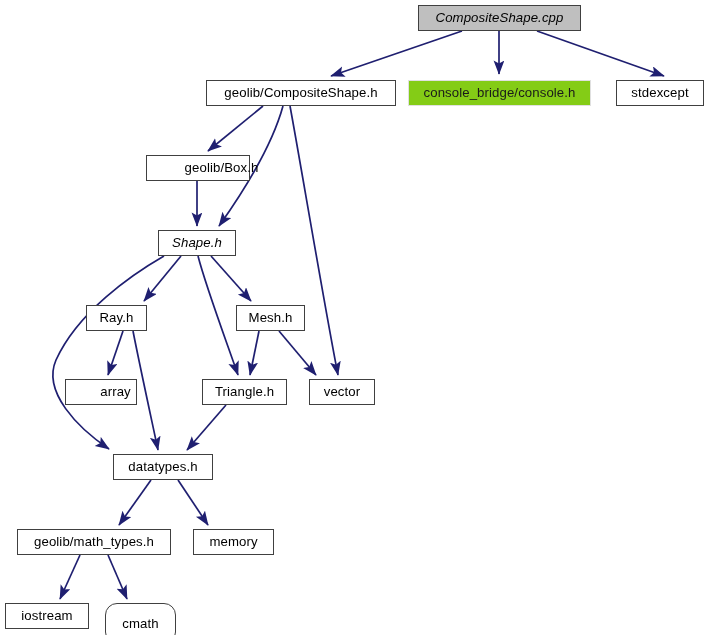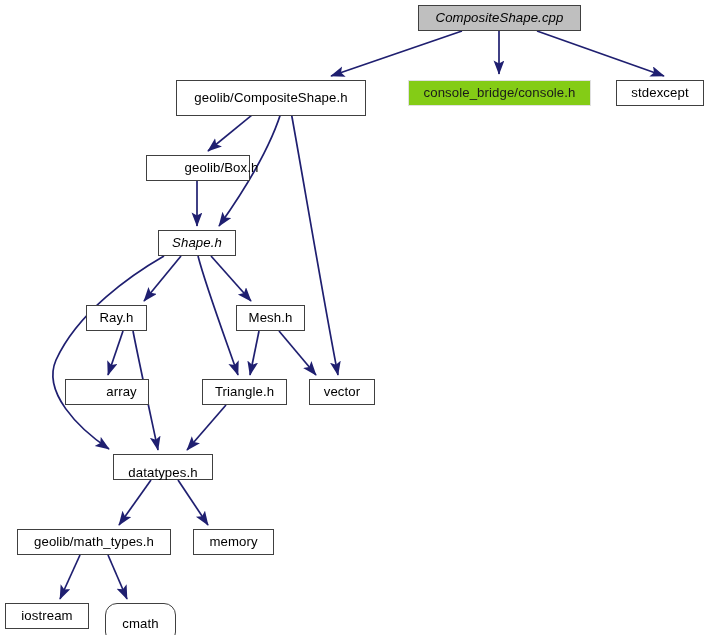--- a/index.html
+++ b/index.html
@@ -89,51 +89,51 @@
         <path d="M 178,480 L 208,525"></path>
         <path d="M 80,555 L 60,599"></path>
         <path d="M 108,555 L 127,599"></path>
       </g>
   </svg>
 
   <div id="nodes-group">
       <div class="node root" style="left: 418px; top: 5px; width: 163px; height: 26px;">
         <span class="node-label">CompositeShape.cpp</span>
       </div>
-      <div class="node" style="left: 176px; top: 80px; width: 190px; height: 36px;">
+      <div class="node" style="left: 206px; top: 80px; width: 190px; height: 26px;">
         <span class="node-label">geolib/CompositeShape.h</span>
       </div>
       <div class="node external" style="left: 408px; top: 80px; width: 183px; height: 26px;">
         <span class="node-label">console_bridge/console.h</span>
       </div>
       <div class="node" style="left: 616px; top: 80px; width: 88px; height: 26px;">
         <span class="node-label">stdexcept</span>
       </div>
       <div class="node" style="left: 146px; top: 155px; width: 104px; height: 26px; padding-left: 47px;">
         <span class="node-label">geolib/Box.h</span>
       </div>
       <div class="node" style="left: 158px; top: 230px; width: 78px; height: 26px; font-style: italic;">
         <span class="node-label">Shape.h</span>
       </div>
       <div class="node" style="left: 86px; top: 305px; width: 61px; height: 26px;">
         <span class="node-label">Ray.h</span>
       </div>
       <div class="node" style="left: 236px; top: 305px; width: 69px; height: 26px;">
         <span class="node-label">Mesh.h</span>
       </div>
-      <div class="node" style="left: 65px; top: 379px; width: 84px; height: 26px; padding-left: 29px;">
+      <div class="node" style="left: 65px; top: 379px; width: 72px; height: 26px; padding-left: 29px;">
         <span class="node-label">array</span>
       </div>
       <div class="node" style="left: 202px; top: 379px; width: 85px; height: 26px;">
         <span class="node-label">Triangle.h</span>
       </div>
       <div class="node" style="left: 309px; top: 379px; width: 66px; height: 26px;">
         <span class="node-label">vector</span>
       </div>
-      <div class="node" style="left: 113px; top: 454px; width: 100px; height: 26px; align-items: flex-end;">
+      <div class="node" style="left: 113px; top: 454px; width: 100px; height: 26px;">
         <span class="node-label">datatypes.h</span>
       </div>
       <div class="node" style="left: 17px; top: 529px; width: 154px; height: 26px;">
         <span class="node-label">geolib/math_types.h</span>
       </div>
       <div class="node" style="left: 193px; top: 529px; width: 81px; height: 26px;">
         <span class="node-label">memory</span>
       </div>
       <div class="node" style="left: 5px; top: 603px; width: 84px; height: 26px;">
         <span class="node-label">iostream</span>

